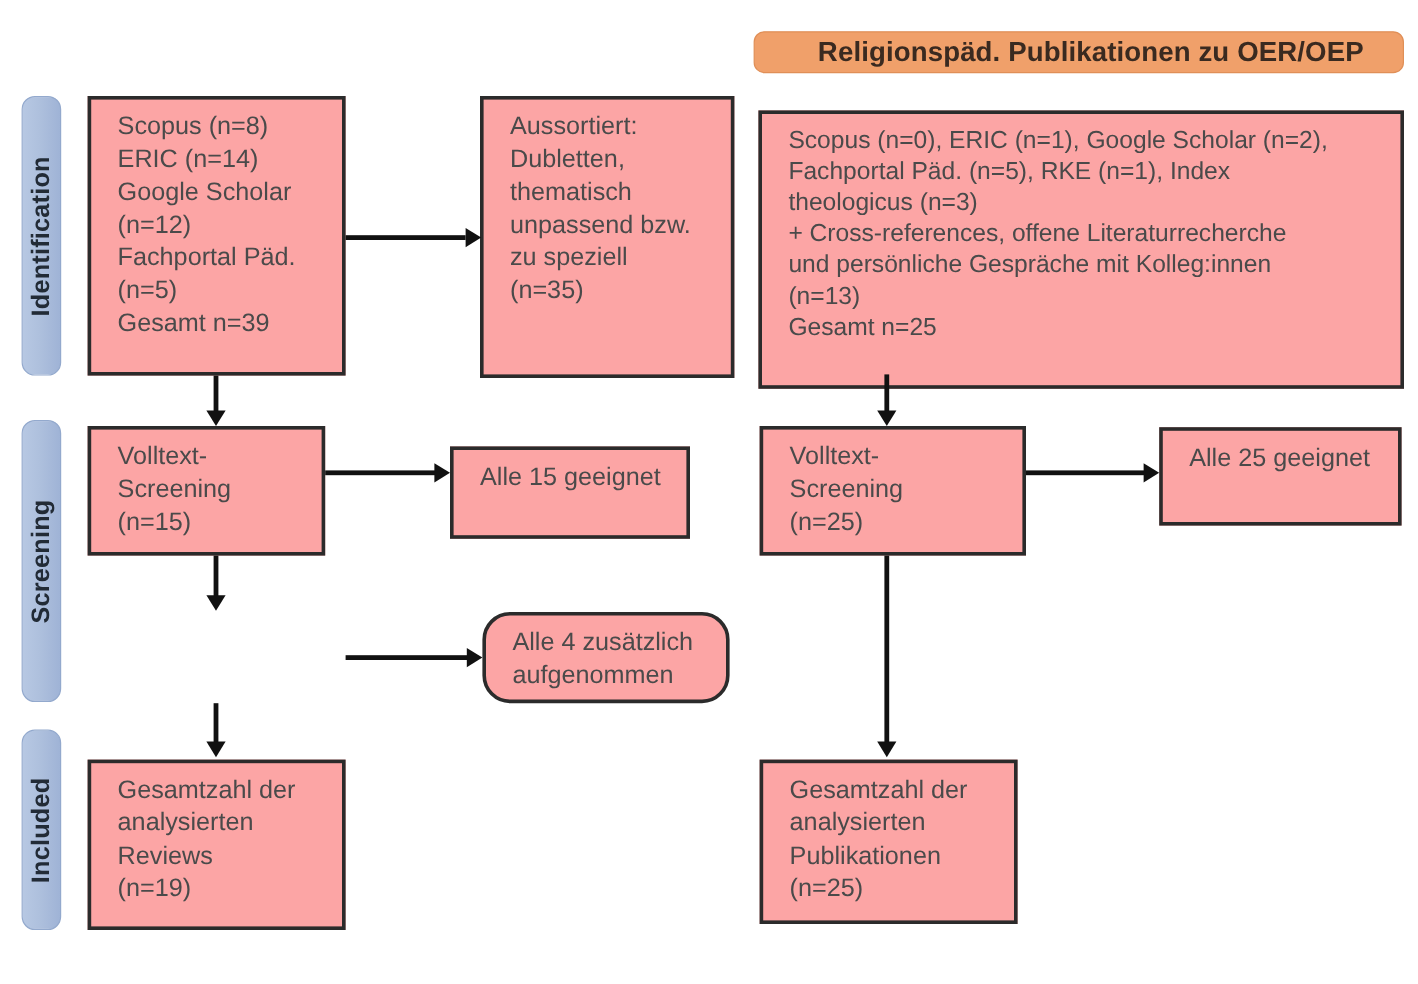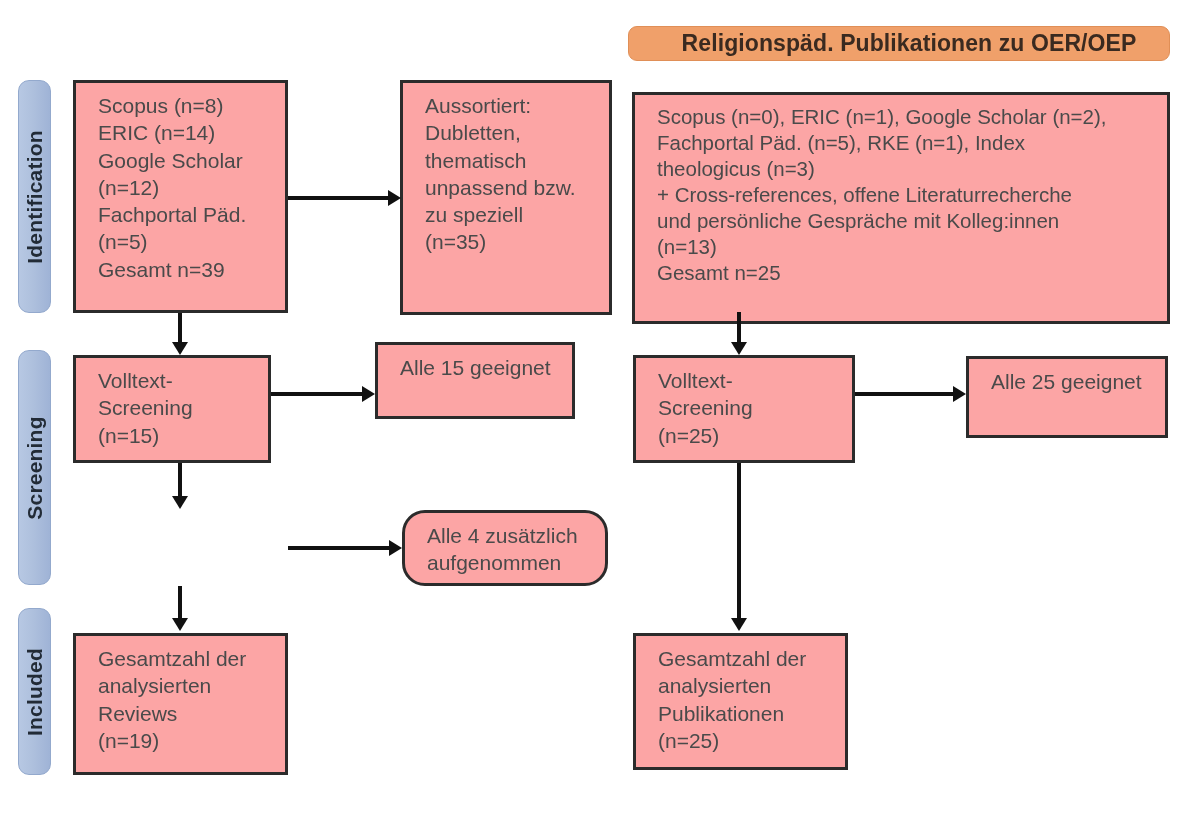--- a/index.html
+++ b/index.html
@@ -141,21 +141,21 @@
 zu speziell
 (n=35)</div>
   </div>
 
   <div class="flow-box" style="left:73px; top:355px; width:198px; height:108px;">
     <div class="box-text">Volltext-
 Screening
 (n=15)</div>
   </div>
 
-  <div class="flow-box" style="left:375px; top:342px; width:200px; height:77px;">
+  <div class="flow-box" style="left:375px; top:372px; width:200px; height:77px;">
     <div class="box-text">Alle 15 geeignet</div>
   </div>
 
 
   <div class="flow-box" style="left:402px; top:510px; width:206px; height:76px;border-radius:23px;">
     <div class="box-text">Alle 4 zusätzlich
 aufgenommen</div>
   </div>
 
   <div class="flow-box" style="left:73px; top:633px; width:215px; height:142px;">

